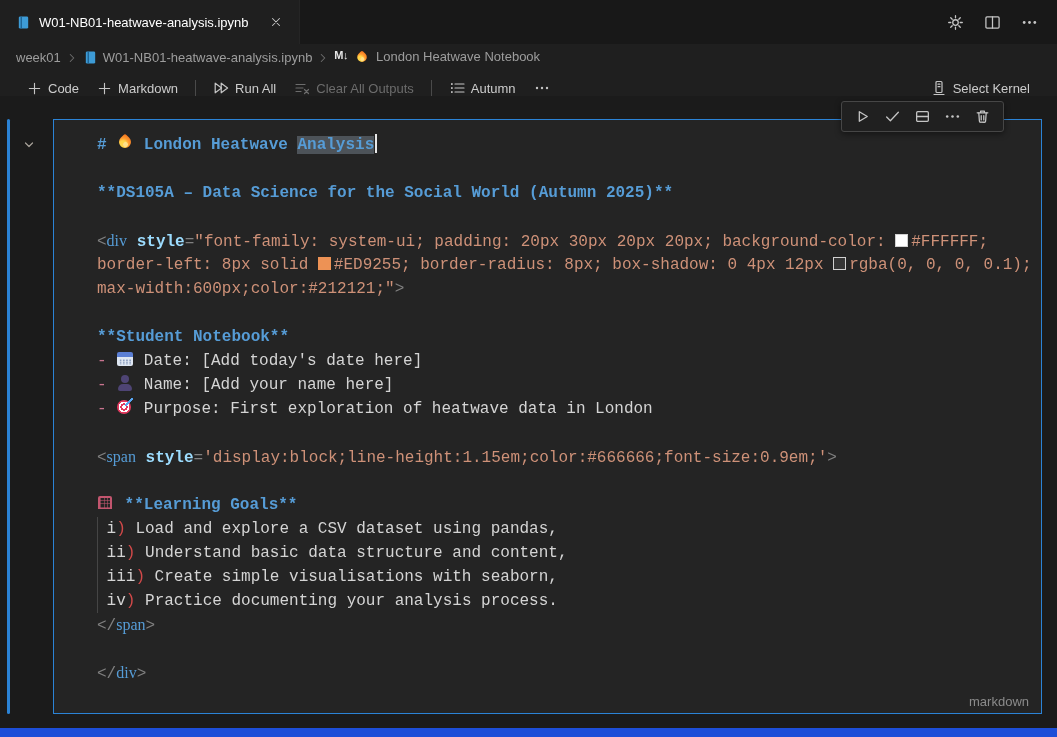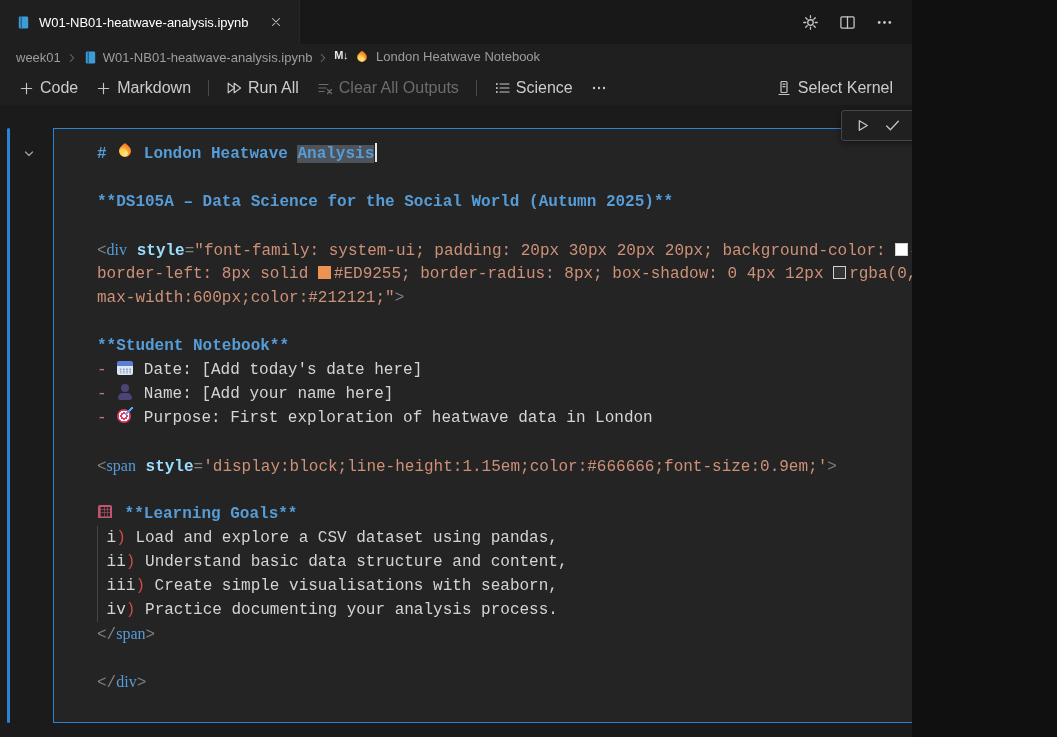--- a/index.html
+++ b/index.html
@@ -1,16 +1,16 @@
 <!DOCTYPE html>
 <html><head>
 <meta charset="utf-8">
 <style>
   html,body{margin:0;padding:0;background:#101010;}
-  .window{position:relative;width:912px;height:737px;background:#1d4ed8;overflow:hidden;
+  .window{position:relative;width:1057px;height:737px;background:#1d4ed8;overflow:hidden;
           font-family:"Liberation Sans",sans-serif;color:#cccccc;}
   svg{display:block}
   .ic{stroke:#c5c5c5;fill:none;stroke-width:1.2;stroke-linecap:round;stroke-linejoin:round}
   .ic-fill{fill:#c5c5c5;stroke:none}
 
   
   .tabbar{position:absolute;left:0;top:0;width:100%;height:44px;background:#181818;display:flex;align-items:stretch;}
   .tab{display:flex;align-items:center;gap:8px;padding:0 14px 0 16px;background:#1f1f1f;border-right:1px solid #252525;}
   .tab-title{color:#ffffff;font-size:13px;white-space:nowrap;}
   .tab-close{margin-left:10px;padding:2px;border-radius:4px;display:flex;}
@@ -19,29 +19,29 @@
 
   
   .breadcrumbs{position:absolute;left:0;top:44px;width:100%;height:27px;background:#1f1f1f;
                display:flex;align-items:center;gap:4px;padding-left:16px;font-size:13px;color:#9d9d9d;}
   .crumb{display:flex;gap:5px;white-space:nowrap;}
   .crumb-sep{color:#6e6e6e;display:flex;}
   .md-symbol{color:#e6e6e6;font-weight:bold;font-size:11px;letter-spacing:-0.5px;}
 
   
   .nb-toolbar{position:absolute;left:0;top:71px;width:100%;height:34px;background:#1f1f1f;
-              display:flex;align-items:center;gap:4px;padding:0 12px;font-size:16px;box-sizing:border-box;}
+              display:flex;align-items:center;gap:4px;padding:0 20px;font-size:13px;box-sizing:border-box;}
   .tbtn{display:flex;align-items:center;gap:6px;padding:3px 7px;border-radius:4px;color:#cccccc;white-space:nowrap;}
   .tbtn.disabled{color:#6c6c6c;}
   .tbtn.disabled .ic{stroke:#6c6c6c}
   .tb-sep{width:1px;height:16px;background:#4a4a4a;margin:0 6px;}
   .tb-right{margin-left:auto;display:flex;align-items:flex-start;}
 
   
-  .nb-body{position:absolute;left:0;top:105px;width:100%;height:632px;background:#1b1b1b;}
+  .nb-body{position:absolute;left:0;top:96px;width:100%;height:632px;background:#1b1b1b;}
   .gutter-bar{position:absolute;left:7px;top:23px;width:3px;height:595px;background:#2b83d6;border-radius:2px;}
   .collapse-btn{position:absolute;left:20px;top:40px;width:18px;height:18px;display:flex;align-items:center;justify-content:center;}
   .cell{position:absolute;left:53px;top:23px;width:987px;height:593px;background:#242424;border:1px solid #2b83d6;}
   .lang-label{position:absolute;right:12px;bottom:4px;font-size:13px;color:#8b8b8b;}
 
   
   .cell-toolbar{position:absolute;left:841px;top:5px;height:31px;display:flex;align-items:center;gap:7px;
                 padding:0 9px;background:#202020;border:1px solid #464646;border-radius:3px;
                 box-shadow:0 2px 6px rgba(0,0,0,.45);z-index:5;box-sizing:border-box;}
   .cbtn{padding:3px;border-radius:4px;display:flex;}
@@ -195,21 +195,21 @@
     <span class="tb-sep"></span>
     <span class="tbtn">
       <span>
           <svg width="16" height="16" viewBox="0 0 16 16">
             <path class="ic" d="M6 4h9M6 8h9M6 12h9"></path>
             <rect class="ic-fill" x="2" y="3.2" width="1.7" height="1.7"></rect>
             <rect class="ic-fill" x="2" y="7.2" width="1.7" height="1.7"></rect>
             <rect class="ic-fill" x="2" y="11.2" width="1.7" height="1.7"></rect>
           </svg>
         </span>
-      <span>Science</span>
+      <span>Autumn</span>
     </span>
     <span class="tbtn">
       <svg width="16" height="16" viewBox="0 0 16 16">
           <circle class="ic-fill" cx="3" cy="8" r="1.2"></circle>
           <circle class="ic-fill" cx="8" cy="8" r="1.2"></circle>
           <circle class="ic-fill" cx="13" cy="8" r="1.2"></circle>
         </svg>
     </span>
     <span class="tb-right">
       <span class="tbtn">

